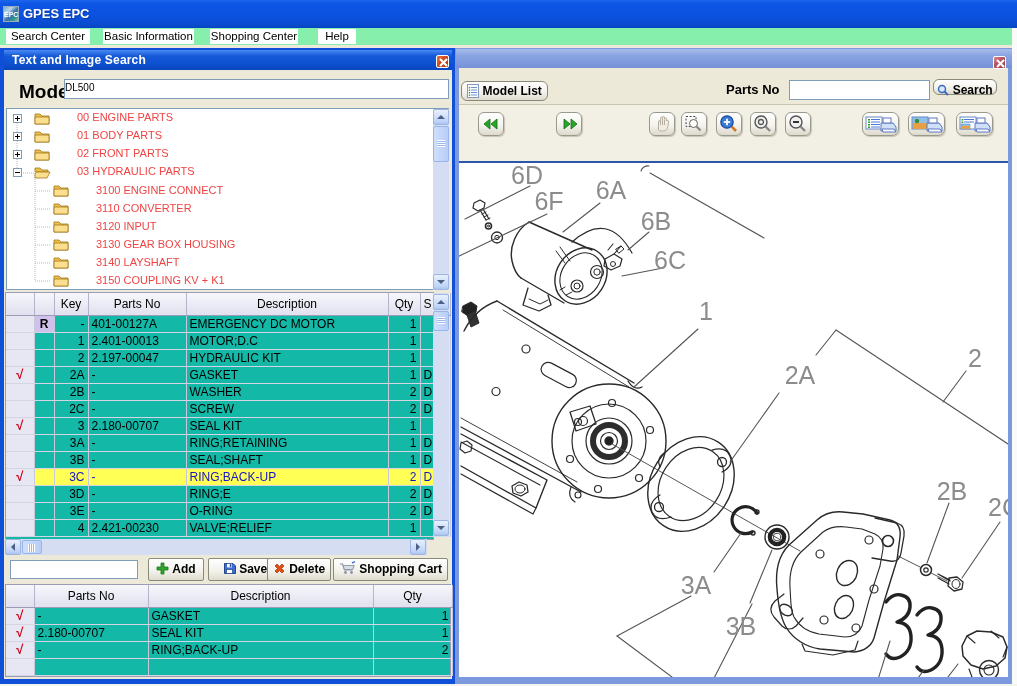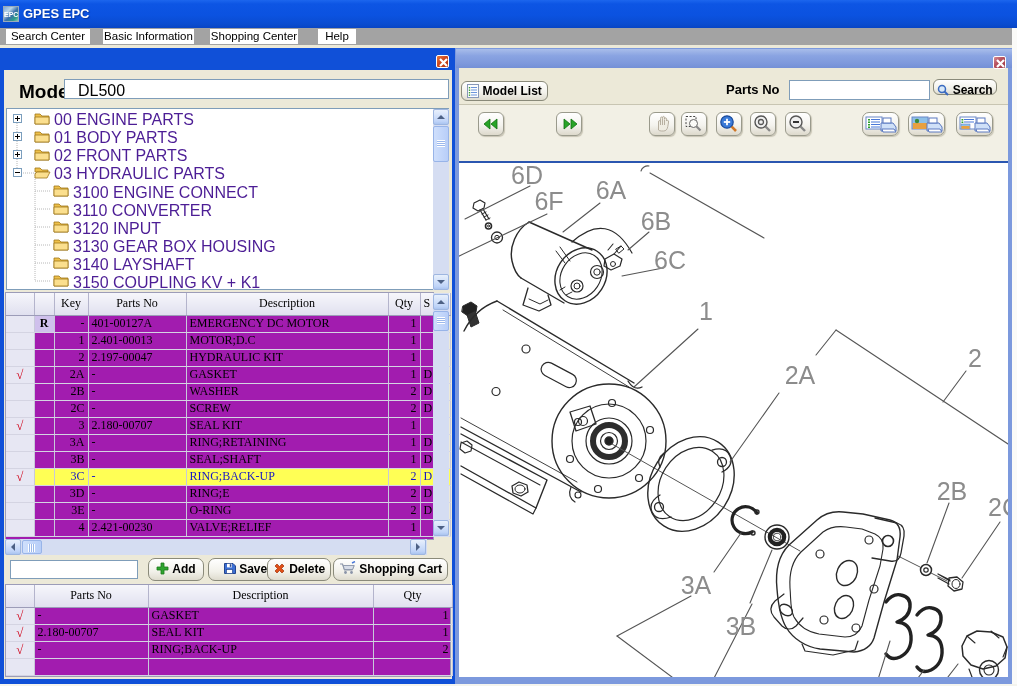--- a/index.html
+++ b/index.html
@@ -9,69 +9,69 @@
 
 
 #titlebar { left:0; top:0; width:1017px; height:28px;
   background:linear-gradient(#1c66ee 0%, #0d55e4 14%, #0b52e0 55%, #0a4cd0 86%, #0845c4 100%); }
 #appicon { left:3px; top:6px; width:16px; height:16px; border:1px solid #9ab;
   background:linear-gradient(135deg,#7fa8d8 0%,#b8d4e8 30%,#3a6ea8 55%,#2e9a88 80%,#88c8b8 100%);
   color:#fff; font-size:7px; font-weight:bold; text-align:center; line-height:15px; letter-spacing:0; }
 #apptitle { left:23px; top:6px; color:#fff; font-size:13px; font-weight:bold; text-shadow:1px 1px 1px #0838a0; }
 
 
-#menubar { left:0; top:28px; width:1017px; height:17px; background:#a3a3a3; }
+#menubar { left:0; top:28px; width:1017px; height:17px; background:#86efac; }
 .mitem { position:absolute; top:1px; height:15px; background:#fff; color:#000; font-size:11.5px; text-align:center; line-height:14px; white-space:nowrap; }
 #menushadow { left:0; top:45px; width:1017px; height:4px; background:#ece9d8; border-bottom:1px solid #808080; }
 
 
 #lwin { left:0; top:48px; width:455px; height:636px; background:#1050d8; }
 #lwin-in { left:4px; top:70px; width:448px; height:609px; background:#ece9d8; }
 #ltitle { left:4px; top:50px; width:448px; height:20px;
   background:linear-gradient(#4a8af4 0%, #1659d8 30%, #0d50d0 70%, #0a46be 100%);
   color:#fff; font-weight:bold; font-size:12px; line-height:20px; padding-left:8px; letter-spacing:0.2px; }
 .xbtn { position:absolute; width:13px; height:13px; border:1px solid #fff; border-radius:2px;
   background:linear-gradient(135deg,#e8793c 0%,#d04a20 45%,#b23312 100%); }
 .xbtn svg { position:absolute; left:2px; top:2px; }
 
 
 #modellbl { left:19px; top:81px; font-size:19px; font-weight:bold; color:#000; }
-#modelinput { left:64px; top:79px; width:385px; height:20px; background:#fff; border:1px solid #7f9db9; font-size:16px; padding:2px 0 0 13px; color:#000; }
+#modelinput { left:64px; top:79px; width:385px; height:20px; background:#fff; border:1px solid #7f9db9; font-size:10px; padding:2px 0 0 0; color:#000; }
 
 
 #tree { left:6px; top:108px; width:443px; height:182px; background:#fff; border:1px solid #7f9db9; }
-.titem { position:absolute; height:18px; font-size:16px; color:#4c1d95; white-space:nowrap; }
+.titem { position:absolute; height:18px; font-size:11px; color:#ef4444; white-space:nowrap;margin-left:23px; }
 .pm { position:absolute; width:9px; height:9px; border:1px solid #7b9ebd; background:#fff; }
 .pm:before { content:""; position:absolute; left:1px; top:3px; width:5px; height:1px; background:#000; }
 .pm.plus:after { content:""; position:absolute; left:3px; top:1px; width:1px; height:5px; background:#000; }
 
 
 .sb { position:absolute; background:#d5ddf2; }
 .sbtn { position:absolute; width:16px; height:16px; border:1px solid #9eb6e0; border-radius:2px;
   background:linear-gradient(#e8f0fc, #c0d4f8 80%, #aac4f0); color:#3a5a88; font-size:8px; text-align:center; line-height:15px; }
 .sthumb { position:absolute; left:0px; width:16px; border:1px solid #98b4e8; border-radius:2px;
   background:linear-gradient(90deg,#cfdffc,#b8cef8); }
 .sthumb:after { content:""; position:absolute; left:3px; top:50%; margin-top:-4px; width:8px; height:7px;
   background:repeating-linear-gradient(#ffffff 0 1px, #9cb8ec 1px 2px); }
 .sthumb.h:after { left:50%; top:3px; margin:0 0 0 -4px; width:7px; height:8px;
   background:repeating-linear-gradient(90deg,#ffffff 0 1px, #9cb8ec 1px 2px); }
 
 
 table { border-collapse:collapse; table-layout:fixed; }
 td { overflow:hidden; white-space:nowrap; }
-.grid { position:absolute; background:#a21caf; font-size:12px;font-family:Liberation Serif, serif; }
+.grid { position:absolute; background:#14b8a6; font-size:12px; }
 .grid td { border-right:1px solid #c8c8da; border-bottom:1px solid #d4d4e2; padding:0 3px; height:17px; color:#000; }
 .grid td.chk { color:#d00018; }
 .grid .hdr td { background:linear-gradient(#f6f6fb,#e0e0ef); border-right:1px solid #b4b4cc; border-bottom:1px solid #9c9cb8; text-align:center; height:22px; }
 .grid .ck { background:#e7e7f3; }
 .num { text-align:right; }
 .chk { color:#d00018; font-weight:bold; font-size:13px; text-align:center; }
 
 
-.xpbtn { position:absolute; height:23px; border:1px solid #8a8a7a; border-radius:7px;
+.xpbtn { position:absolute; height:23px; border:1px solid #8a8a7a; border-radius:2px;
   background:linear-gradient(#ffffff,#f2f1ea 60%,#dedbce); font-size:12px; font-weight:bold; color:#000;
   text-align:center; }
 
 
 #rwin { left:455px; top:48px; width:557px; height:636px; background:#7c99dd; }
 #rwin-in { left:459px; top:68px; width:549px; height:609px; background:#ece9d8; }
 #rtitle { left:456px; top:49px; width:556px; height:19px;
   background:linear-gradient(#a8bdea 0%, #8aa4e2 35%, #7e99dc 75%, #7490d6 100%); }
 #rxbtn { background:linear-gradient(135deg,#d88c94 0%,#b85460 40%,#9e3844 100%); }
 #toolrow2 { left:459px; top:104px; width:549px; height:57px; background:#f2f0e5; border-top:1px solid #c8c5b2; }
@@ -96,20 +96,21 @@
     <div class="mitem" style="left:103px;width:91px;">Basic Information</div>
     <div class="mitem" style="left:210px;width:88px;">Shopping Center</div>
     <div class="mitem" style="left:318px;width:38px;">Help</div>
   </div>
   <div class="abs" id="menushadow"></div>
   <div class="abs" id="rightstrip"></div>
   <div class="abs" id="bottomstrip"></div>
 
   <div class="abs" id="lwin"></div>
   <div class="abs" id="lwin-in"></div>
+  <div class="abs" id="ltitle">Text and Image Search</div>
   <div class="xbtn" style="left:436px;top:55px;">
       <svg width="9" height="9">
         <path d="M1 1 L8 8 M8 1 L1 8" stroke="#fff" stroke-width="2.2"></path>
       </svg>
     </div>
 
   <div class="abs" id="modellbl">Model</div>
   <div class="abs" id="modelinput">DL500</div>
 
   <div class="abs" id="tree">

